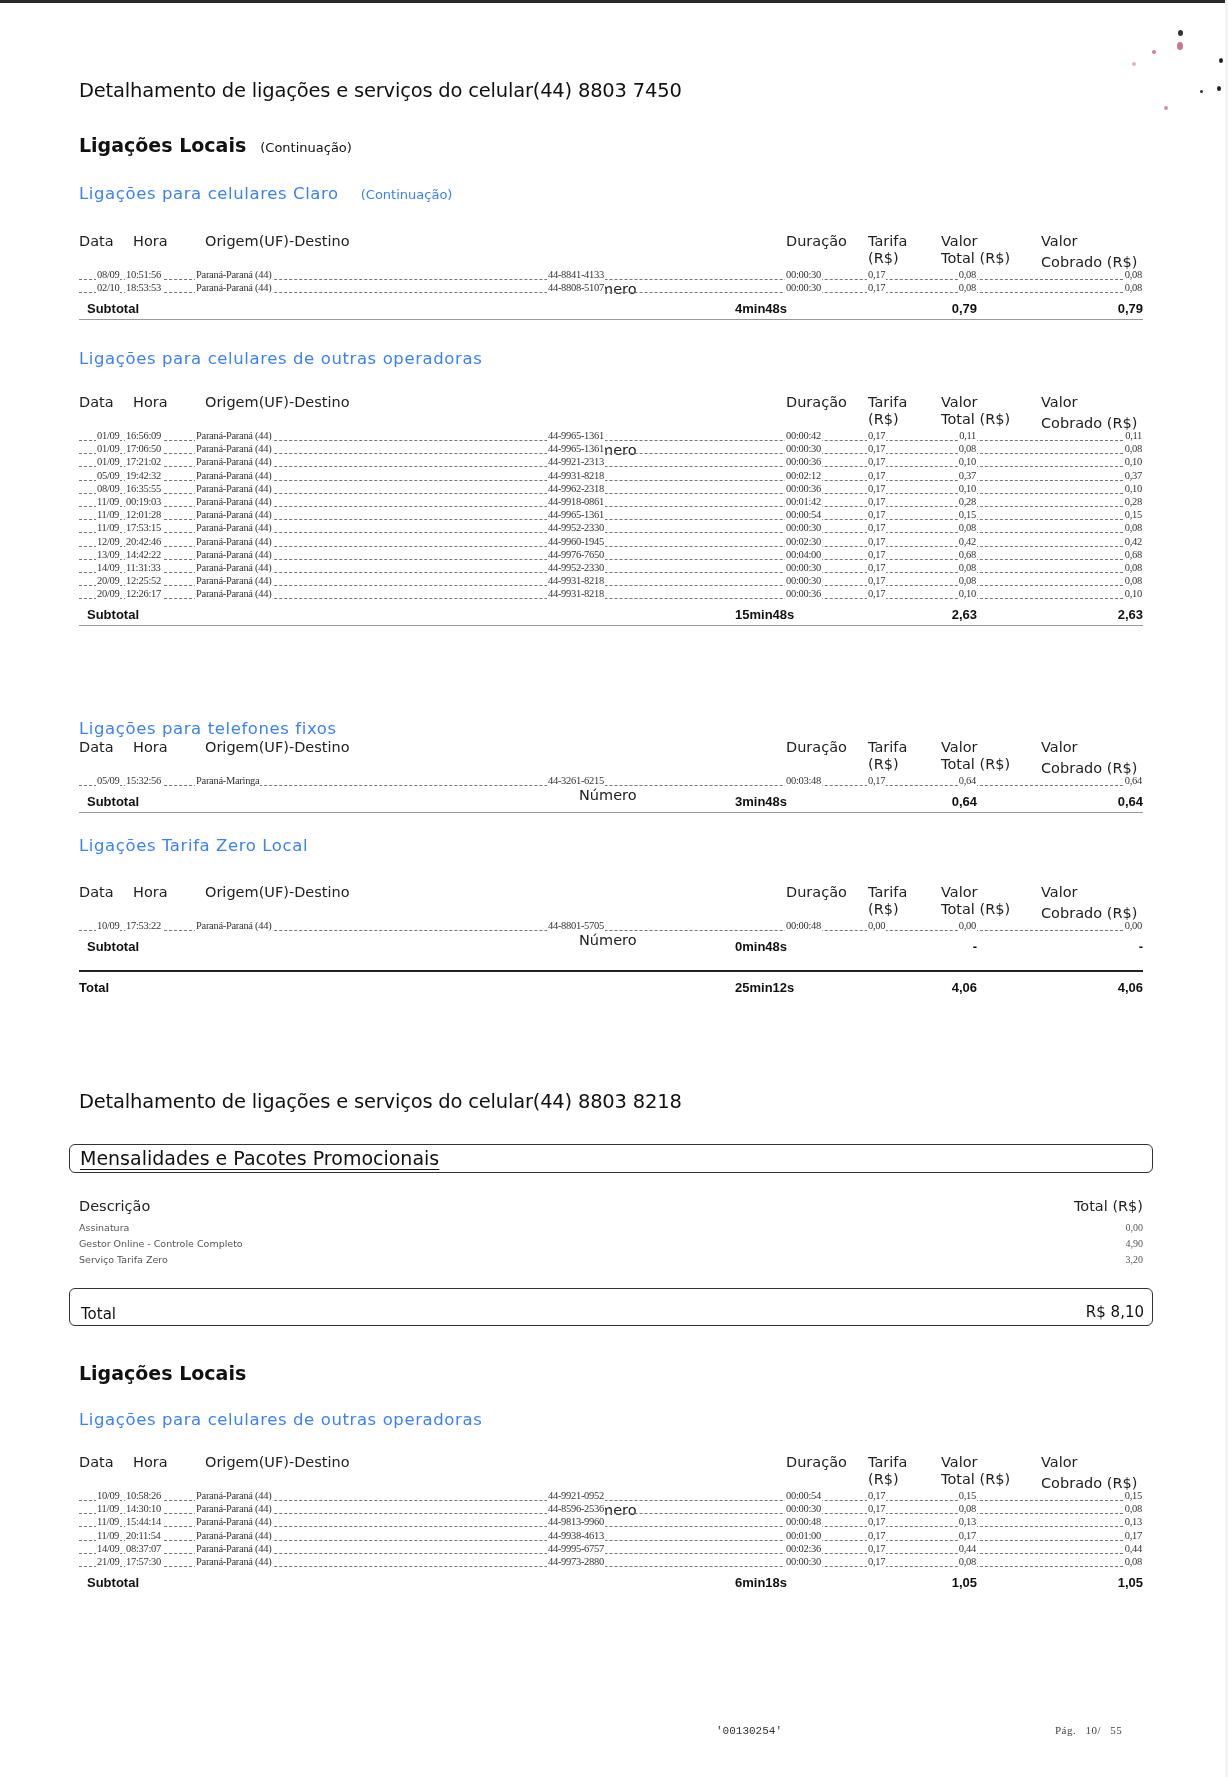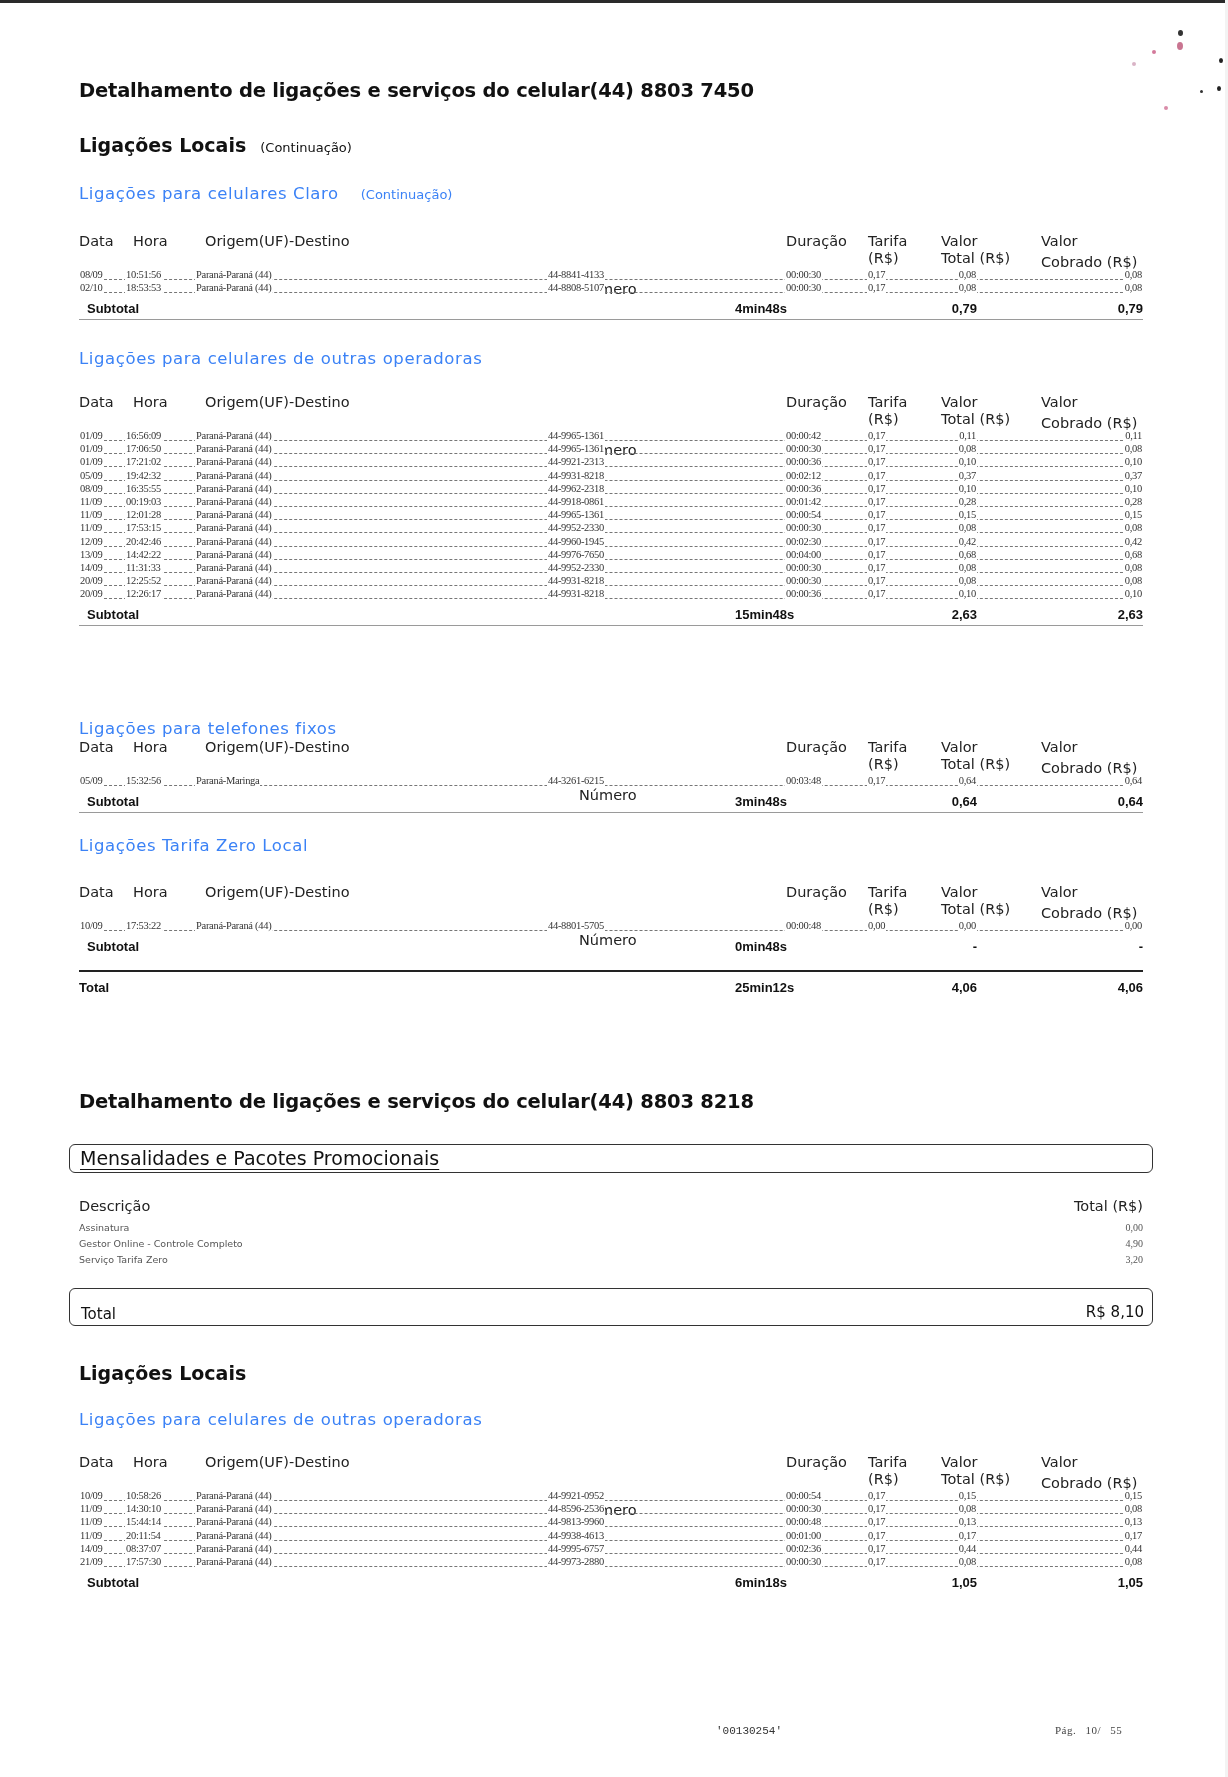--- a/index.html
+++ b/index.html
@@ -12,21 +12,21 @@
   }
   .page-top-border { position: absolute; left: 0; top: 0; width: 1228px; height: 3px; background: #2a2a2a; }
   .page-right-border { position: absolute; right: 0; top: 0; width: 3px; height: 1777px; background: #f3f3f3; }
   .specks { position: absolute; right: 20px; top: 20px; width: 120px; height: 100px; }
   .speck { position: absolute; border-radius: 50%; }
 
   .content { position: absolute; left: 79px; top: 0; width: 1064px; }
 
   .doc-title {
     position: absolute; left: 0;
-    font-size: 19.5px; font-weight: bold; letter-spacing: -0.2px; color: #111;
+    font-size: 19.5px; font-weight: normal; letter-spacing: -0.2px; color: #111;
     white-space: nowrap;
   }
   .section-title {
     position: absolute; left: 0;
     font-size: 19px; font-weight: bold; color: #111; white-space: nowrap;
   }
   .section-title .cont { font-size: 13px; font-weight: normal; margin-left: 14px; }
   .sub-title {
     position: absolute; left: 0;
     font-size: 16.5px; letter-spacing: 0.6px; color: #3b82f6; white-space: nowrap; text-align: center;
@@ -49,21 +49,21 @@
   .row {
     position: relative; height: 13.2px;
     font-family: "Liberation Serif", "DejaVu Serif", serif;
     font-size: 10.5px; color: #333; letter-spacing: -0.3px;
   }
   .row .dots {
     position: absolute; left: 0; right: 0; top: 10px;
     border-bottom: 1px dashed #777;
   }
   .row span { position: absolute; top: 0; background: #fff; padding: 0 1px; line-height: 12px; white-space: nowrap; }
-  .row .c-data { left: 0; }
+  .row .c-data { left: 17px; }
   .row .c-hora { left: 46px; }
   .row .c-orig { left: 116px; }
   .row .c-num { left: 468px; }
   .row .c-dur { left: 706px; }
   .row .c-tar { left: 788px; }
   .row .c-vt { right: 166px; }
   .row .c-vc { right: 0; }
 
   .subtotal {
     position: relative; height: 22px; margin-top: 3px;

